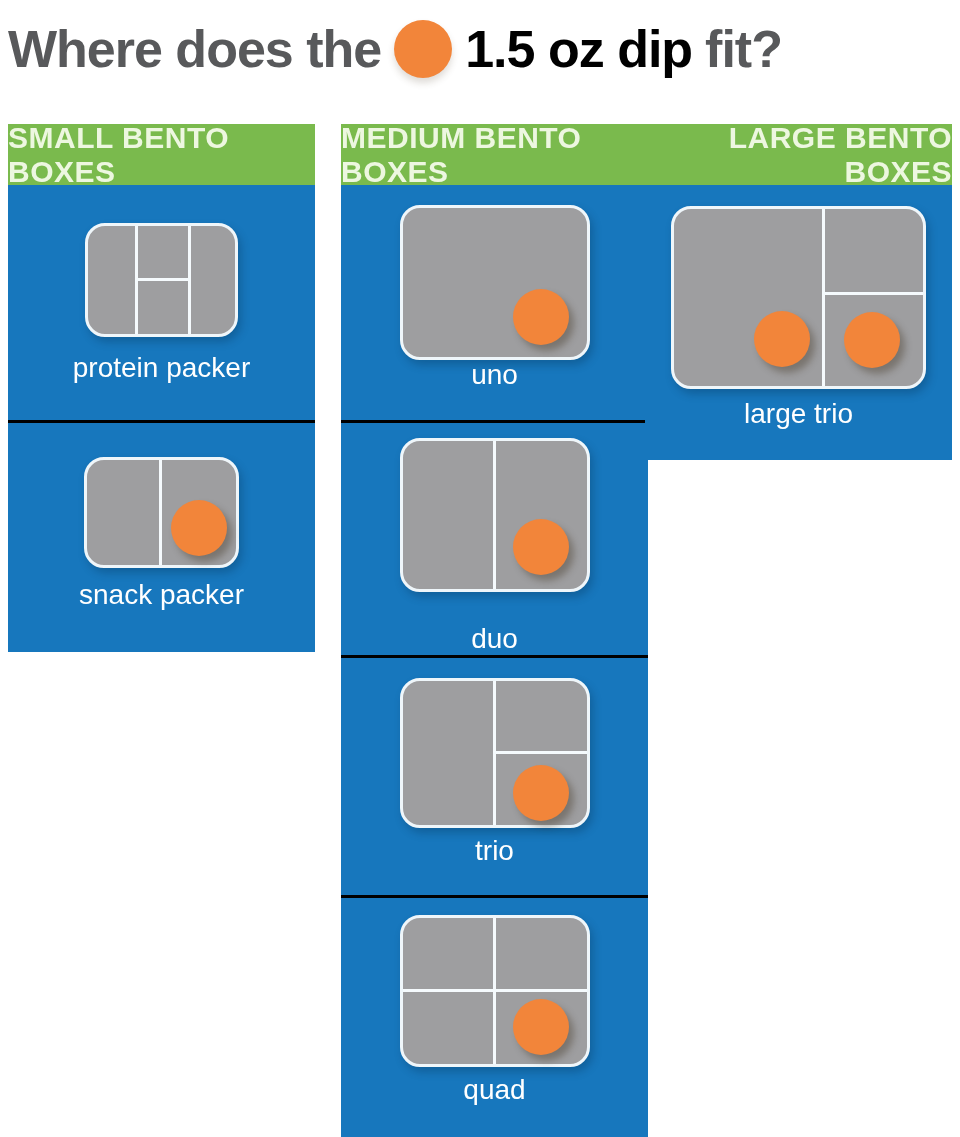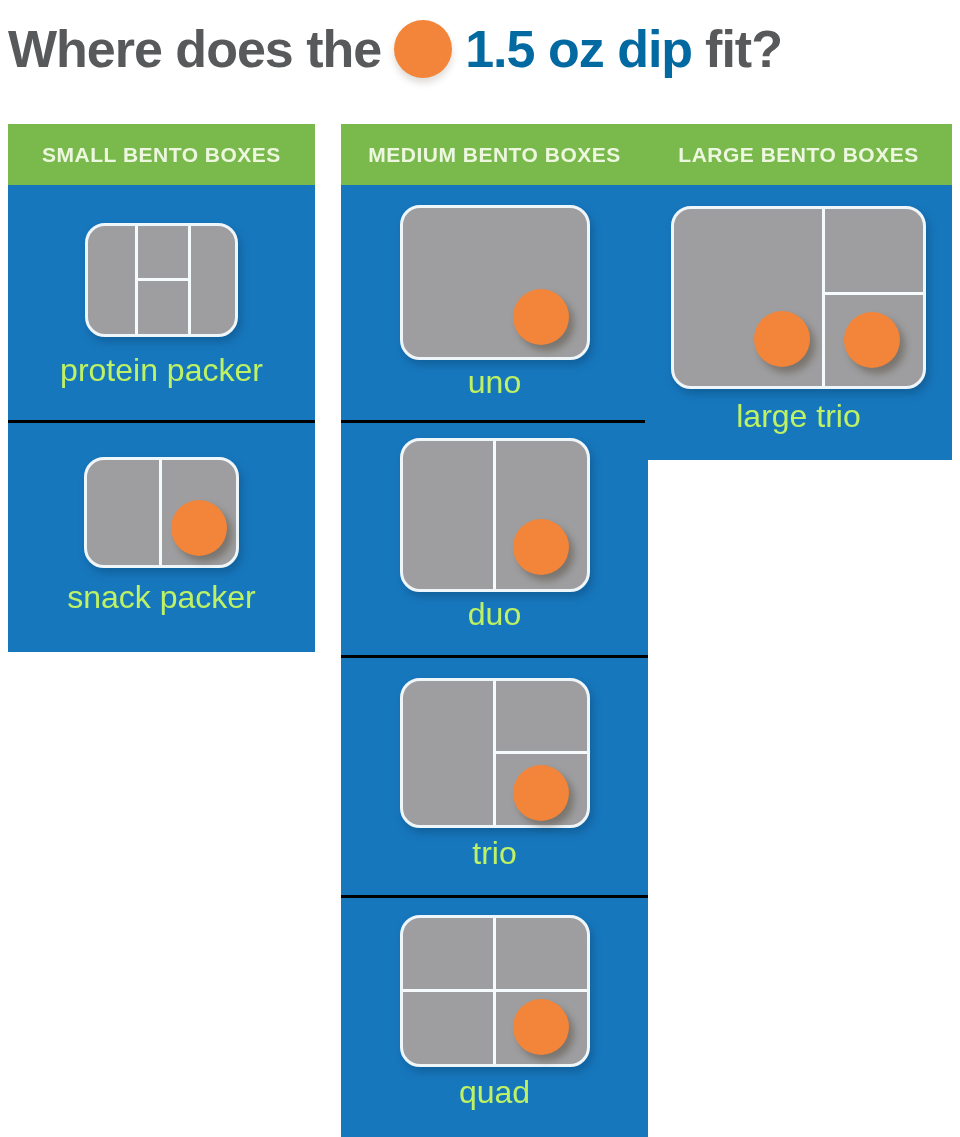--- a/index.html
+++ b/index.html
@@ -3,43 +3,43 @@
 <meta charset="utf-8">
 <style>
   html,body{margin:0;padding:0;}
   body{font-family:"Liberation Sans", sans-serif; background:#ffffff;}
   .page{position:relative;width:960px;height:1137px;background:#ffffff;overflow:hidden;}
 
   
   .title{position:absolute;left:8px;top:14px;width:950px;height:70px;
          display:flex;align-items:center;gap:13px;
          font-size:52px;font-weight:700;letter-spacing:-1px;color:#58595B;white-space:nowrap;}
-  .title .accent{color:#0369a1;}
+  .title .accent{color:#000000;}
   .title-dip{width:58px;height:58px;border-radius:50%;background:#F2853A;flex:0 0 auto;
              box-shadow:0 5px 7px rgba(80,60,40,0.18);}
 
   
   .col{position:absolute;top:124px;width:307px;}
   .col-small{left:8px;}
   .col-medium{left:325px;padding-left:16px;}
   .col-large{left:645px;text-align:right;}
   .col-header{height:61px;background:#7ABA4D;color:#EDF7E0;
               display:flex;align-items:center;justify-content:center;
-              font-size:21px;font-weight:700;letter-spacing:0.5px;}
+              font-size:30px;font-weight:700;letter-spacing:0.5px;}
   .cell{background:#1777BD;display:flex;flex-direction:column;align-items:center;box-sizing:border-box;}
   .cell.split{border-top:3px solid #000000;}
   .cut-strip{height:10px;background:#3E92CC;border-top:3px solid #0E5287;box-sizing:border-box;}
 
   
   .bento{position:relative;background:#9E9EA0;border:3px solid #EFF6FA;border-radius:20px;
          box-sizing:border-box;box-shadow:3px 5px 8px rgba(5,40,70,0.28);}
   .line{position:absolute;background:#F5FAFD;}
   .dip{position:absolute;width:56px;height:56px;border-radius:50%;background:#F2853A;
        box-shadow:5px 6px 7px rgba(55,40,20,0.35);}
-  .cell-label{color:#bef264;font-size:32px;font-weight:400;letter-spacing:0;line-height:1.1;}
+  .cell-label{color:#ffffff;font-size:28px;font-weight:400;letter-spacing:0;line-height:1.1;}
 
   
   .box-protein{width:153px;height:114px;margin-top:38px;}
   .box-snack{width:155px;height:111px;margin-top:34px;}
   .box-uno{width:190px;height:155px;margin-top:20px;}
   .box-duo{width:190px;height:154px;margin-top:15px;}
   .box-trio{width:190px;height:150px;margin-top:20px;}
   .box-quad{width:190px;height:152px;margin-top:17px;}
   .box-ltrio{width:255px;height:183px;margin-top:21px;}
   .box-cinco{width:257px;height:187px;margin-top:15px;}
@@ -77,24 +77,24 @@
     </div>
   </div>
 
   <div class="col col-medium">
     <div class="col-header">MEDIUM BENTO BOXES</div>
 
     <div class="cell" style="height:235px;">
       <div class="bento box-uno">
         <div class="dip" style="left:110px;top:81px;"></div>
       </div>
-      <div class="cell-label" style="margin-top:5px;">uno</div>
+      <div class="cell-label" style="">uno</div>
     </div>
 
-    <div class="cell split" style="height:235px;">
+    <div class="cell split" style="height:235px;justify-content:space-between;">
       <div class="bento box-duo">
         <div class="line" style="left:90px;top:0;width:3px;height:148px;"></div>
         <div class="dip" style="left:110px;top:78px;"></div>
       </div>
       <div class="cell-label" style="margin-top:5px;">duo</div>
     </div>
 
     <div class="cell split" style="height:240px;">
       <div class="bento box-trio">
         <div class="line" style="left:90px;top:0;width:3px;height:144px;"></div>

